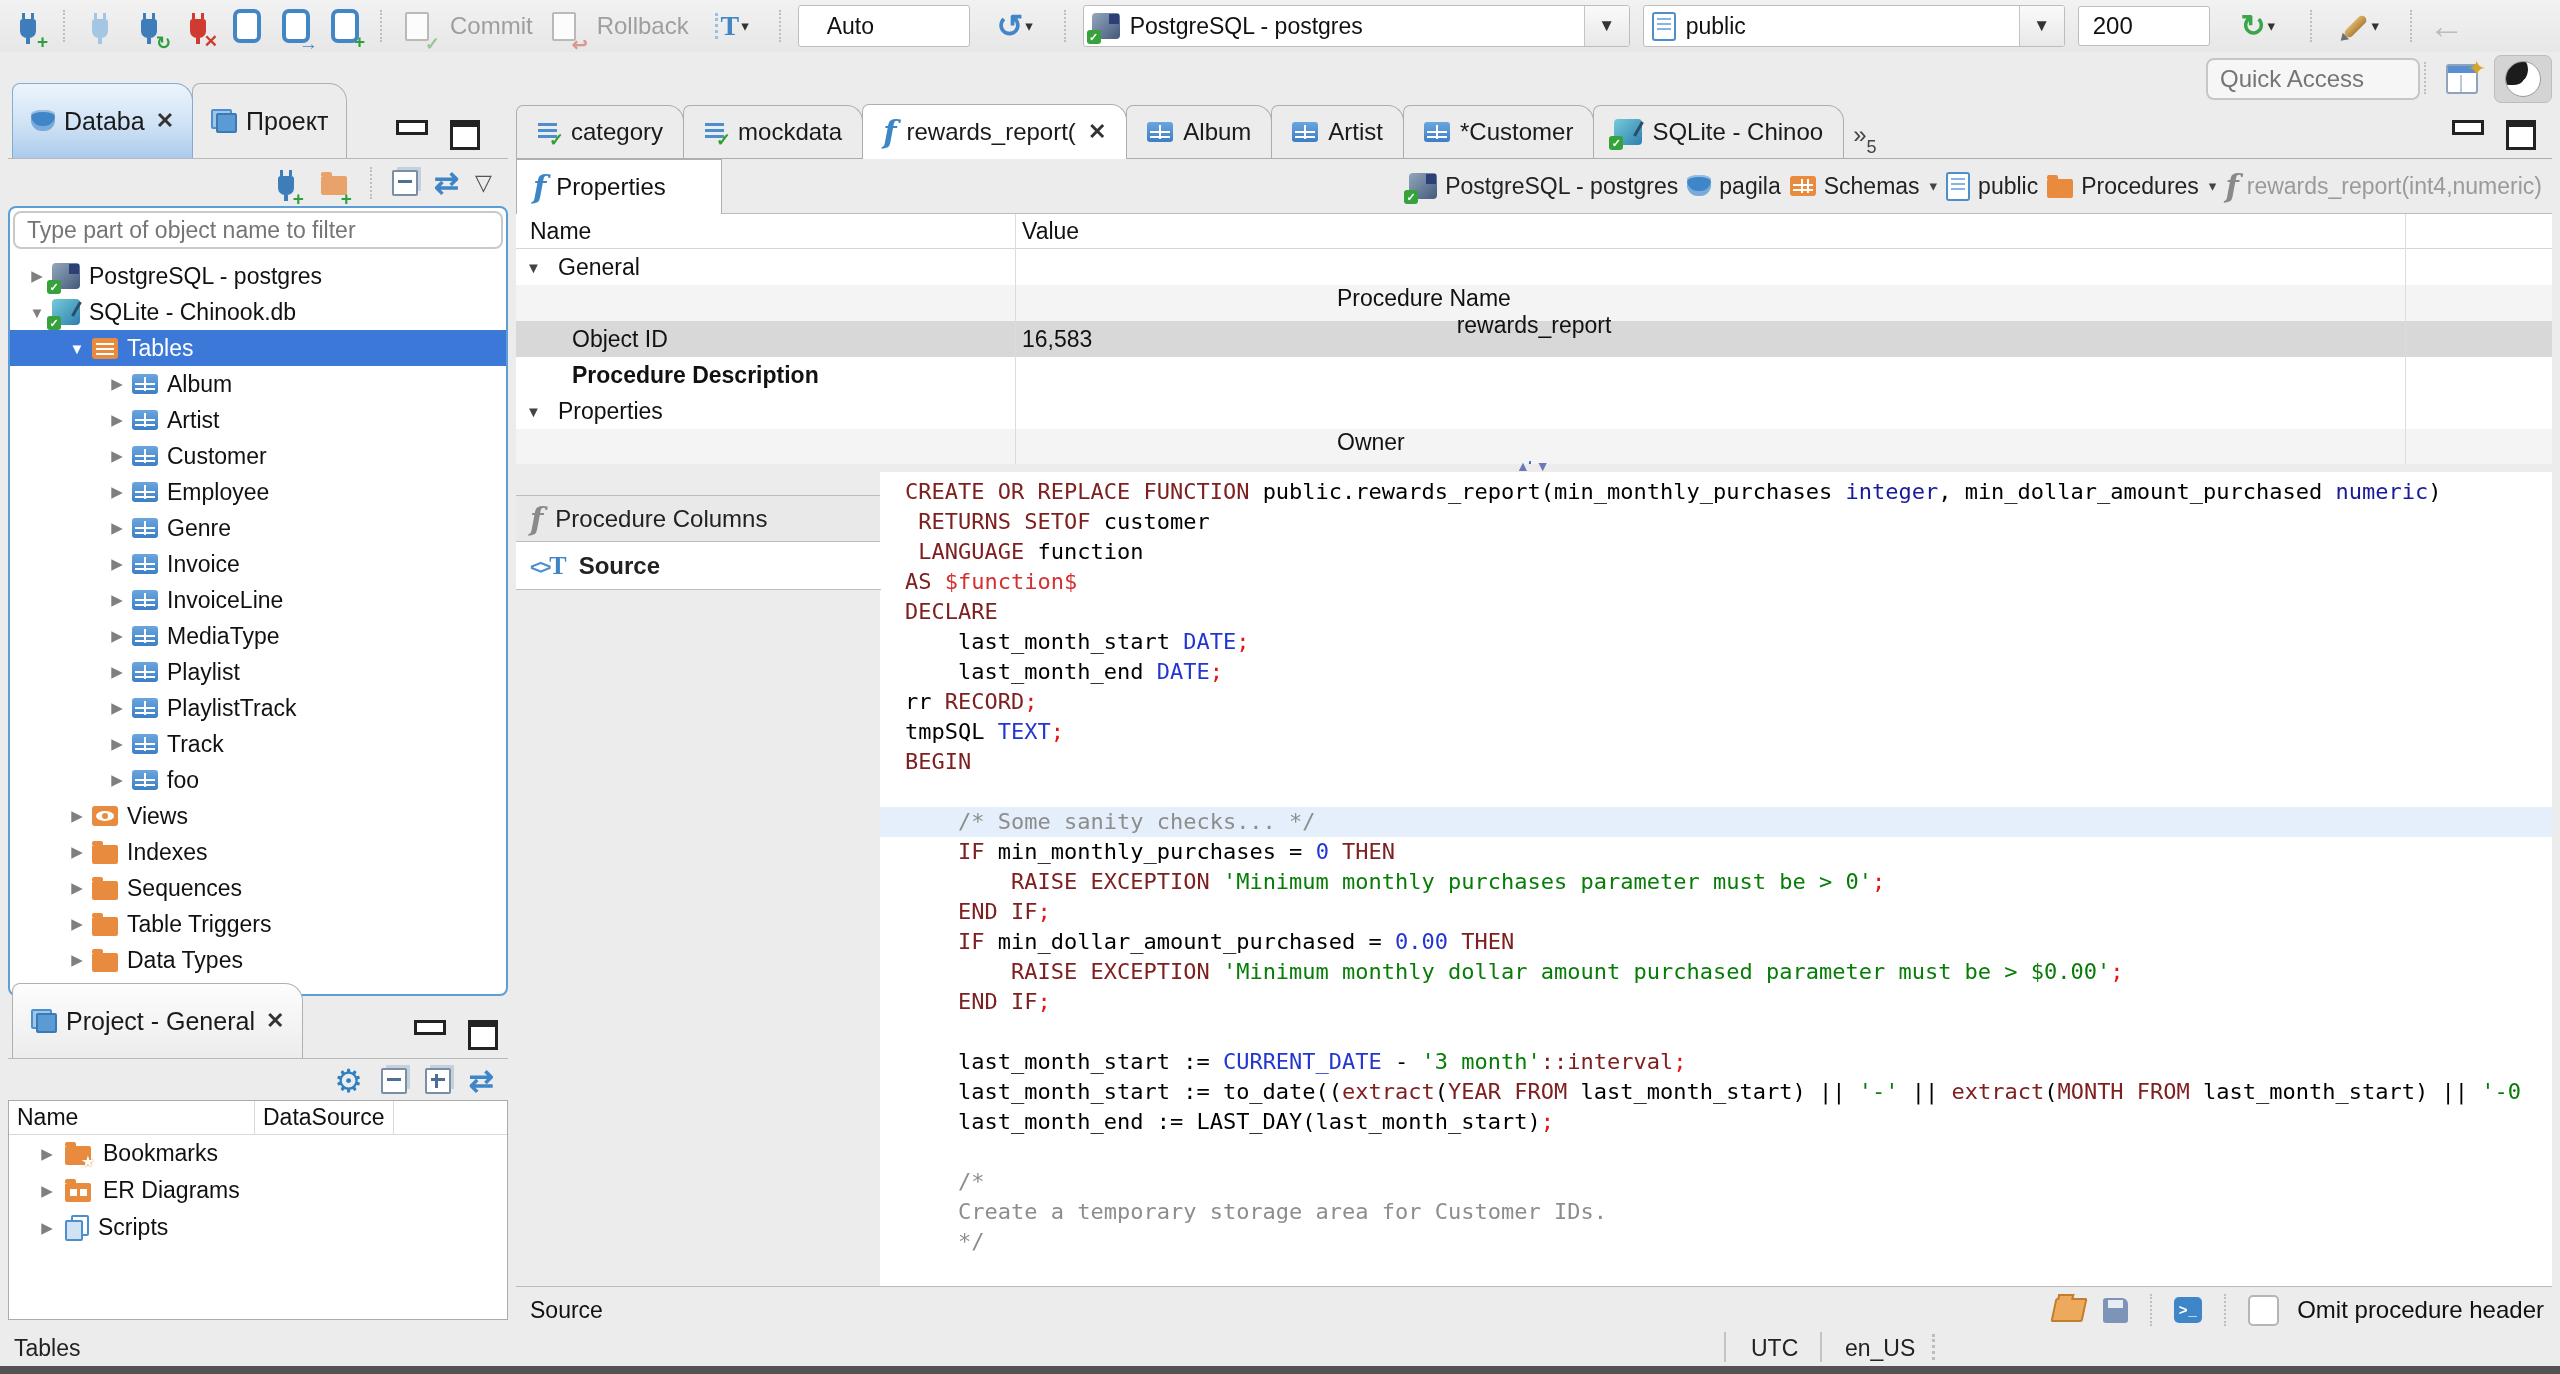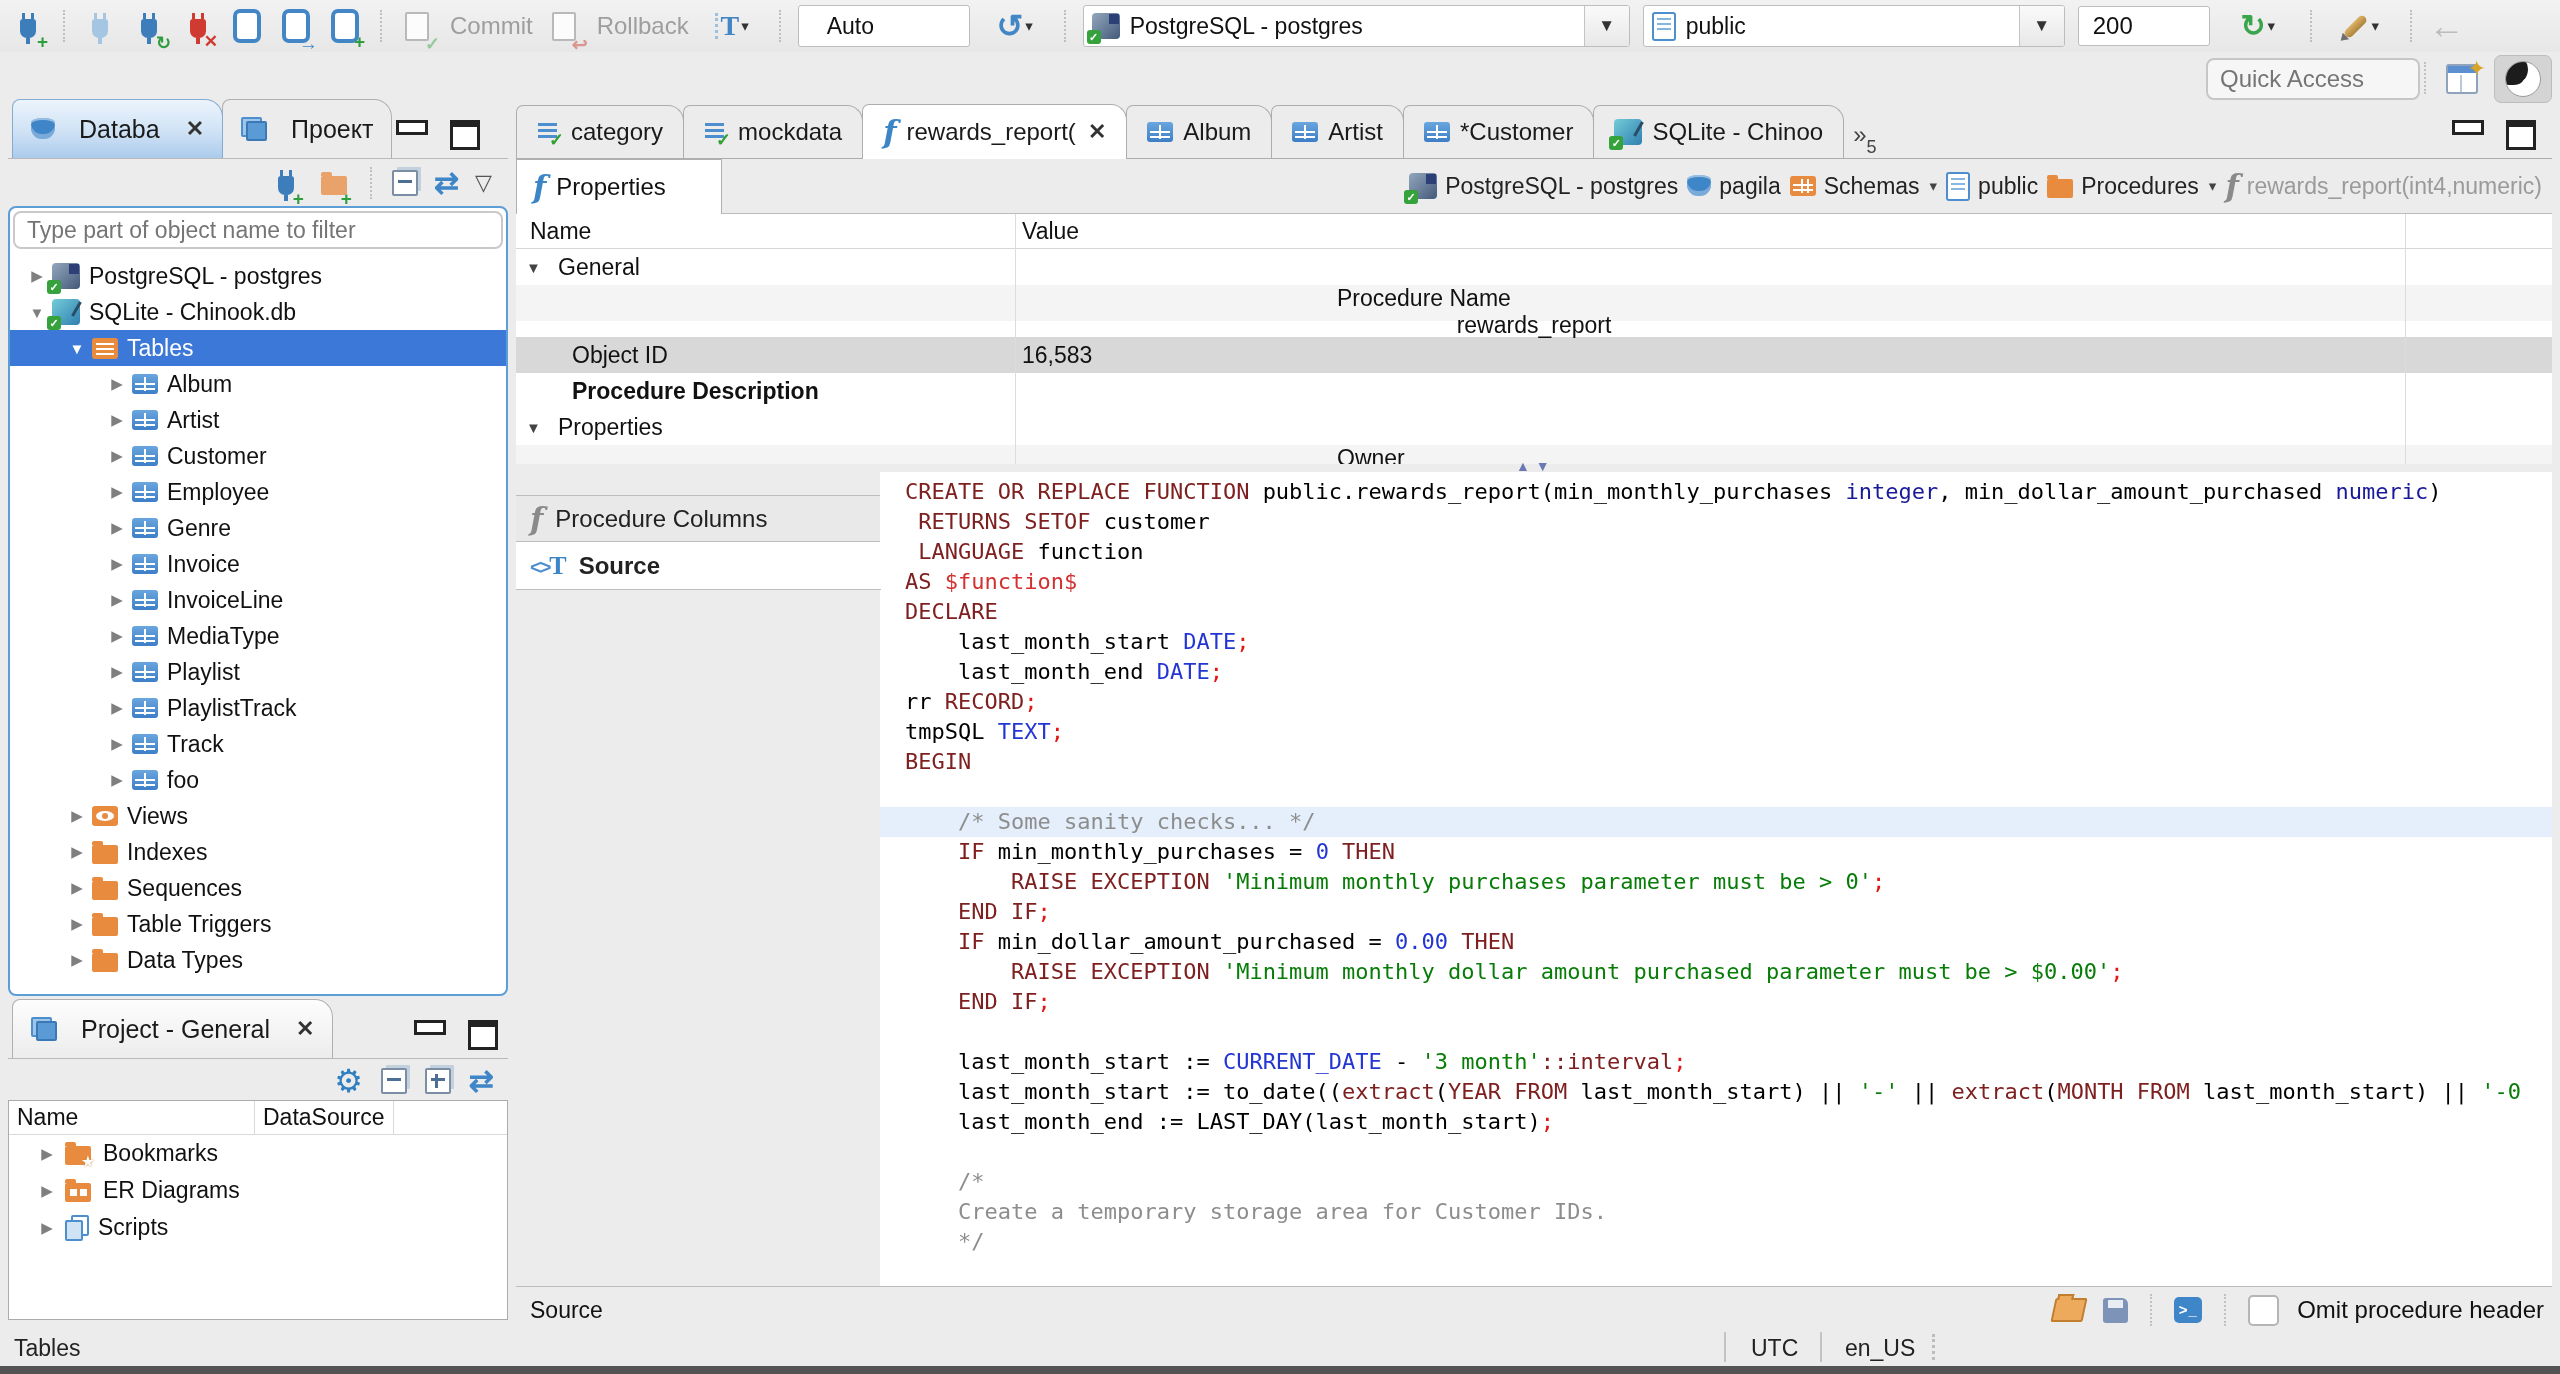--- a/index.html
+++ b/index.html
@@ -100,21 +100,21 @@
   .i-wins::after{content:"";position:absolute;right:0;bottom:0;width:17px;height:16px;background:#5b9bd5;border:2px solid #3a79b5;border-radius:2px;}
   .i-scripts{width:24px;height:26px;}
   .i-scripts::before{content:"";position:absolute;right:0;top:0;width:14px;height:17px;background:#fff;border:2px solid #4d8fce;border-radius:2px;}
   .i-scripts::after{content:"";position:absolute;left:0;bottom:0;width:14px;height:17px;background:#cfe3f5;border:2px solid #4d8fce;border-radius:2px;}
   .fstar{position:absolute;right:-4px;bottom:-6px;color:#fff;font-size:16px;text-shadow:0 0 2px #c07e2e;}
   .fsq{position:absolute;left:5px;top:6px;width:7px;height:7px;background:#fff;box-shadow:10px 0 0 #fff;}
 
   
   #dbview{position:absolute;left:8px;top:106px;width:500px;height:890px;}
   .vtabbar{position:relative;height:52px;display:flex;align-items:flex-end;padding-left:4px;border-bottom:1px solid #b9b9b9;}
-  .vtab{display:inline-flex;align-items:center;gap:24px;height:50px;padding:4px 18px;font-size:25px;color:#1a1a1a;border:1px solid #b0b0b0;border-bottom:none;border-radius:8px 18px 0 0;margin-right:-1px;background:#ececec;position:relative;}
+  .vtab{display:inline-flex;align-items:center;gap:9px;height:50px;padding:12px 18px;font-size:25px;color:#1a1a1a;border:1px solid #b0b0b0;border-bottom:none;border-radius:8px 18px 0 0;margin-right:-1px;background:#ececec;position:relative;}
   .vtab.active{background:linear-gradient(#ecf4fc 0%,#cfe2f5 55%,#abcbec 100%);border-color:#85abd2;z-index:2;}
   .vtab.activegray{background:linear-gradient(#fdfdfd,#ececec);z-index:2;}
   .closex{font-size:22px;color:#333;font-weight:bold;margin-left:2px;}
   .minmax{position:absolute;top:14px;display:flex;gap:22px;}
   .ltoolbar{height:48px;display:flex;align-items:center;justify-content:flex-end;gap:16px;padding-right:16px;}
   .bluebox{position:absolute;left:0;right:0;top:100px;bottom:0;border:2px solid #5e9ed6;border-radius:8px;background:#fff;overflow:hidden;}
   .filterbox{margin:3px;height:34px;}
   .filterbox input{width:100%;height:38px;box-sizing:border-box;border:2px solid #c9c9c9;border-radius:8px;font-size:23px;color:#9b9b9b;padding:0 12px;outline:none;background:#fff;font-family:"Liberation Sans",sans-serif;}
   .tree{position:absolute;left:0;right:0;top:50px;bottom:0;}
   .trow{display:flex;align-items:center;height:36px;font-size:23px;color:#111;white-space:nowrap;}
@@ -151,21 +151,21 @@
   .ghead{height:34px;display:flex;align-items:center;border-bottom:1px solid #d6d6d6;font-size:23px;color:#111;}
   .ghead .h1{padding-left:14px;width:492px;}
   .gvline{position:absolute;top:0;bottom:0;width:1px;background:#dcdcdc;}
   .grow{display:flex;height:36px;align-items:center;font-size:23px;color:#111;}
   .grow .n{width:506px;flex:none;display:flex;align-items:center;}
   .grow .garr{width:22px;padding-left:10px;color:#444;font-size:15px;}
   .grow .gn1{padding-left:10px;}
   .grow .gn2{padding-left:56px;}
   .grow.bold .gn2{font-weight:bold;}
   .g-a{background:#f4f4f4;flex-direction:column;}
-  .g-sel{background:#d8d8d8;margin-top:16px;}
+  .g-sel{background:#d8d8d8;}
   .vlink{color:#1f56c8;text-decoration:underline;}
   .splitter{position:relative;height:8px;background:#ececec;}
   .sparrows{position:absolute;left:1000px;top:-6px;color:#6a79b5;font-size:14px;letter-spacing:6px;}
   .lower{position:relative;height:814px;background:#ececec;}
   .sidecol{position:absolute;left:0;top:0;bottom:0;width:364px;border-right:1px solid #b4b4b4;background:#ececec;}
   .stab{position:absolute;left:0;width:100%;display:flex;align-items:center;gap:12px;padding-left:14px;box-sizing:border-box;font-size:24px;color:#222;}
   .stab.pc{top:23px;height:47px;background:#e9e9e9;border-top:1px solid #bdbdbd;border-bottom:1px solid #bdbdbd;}
   .stab.src{top:70px;height:48px;background:#fff;font-weight:bold;border-bottom:1px solid #bdbdbd;width:calc(100% + 1px);z-index:2;}
   .codepane{position:absolute;left:364px;right:0;top:0;bottom:0;background:#fff;overflow:hidden;}
   .cl{position:relative;height:30px;line-height:30px;font-family:"DejaVu Sans Mono",monospace;font-size:22px;white-space:pre;padding-left:25px;}

